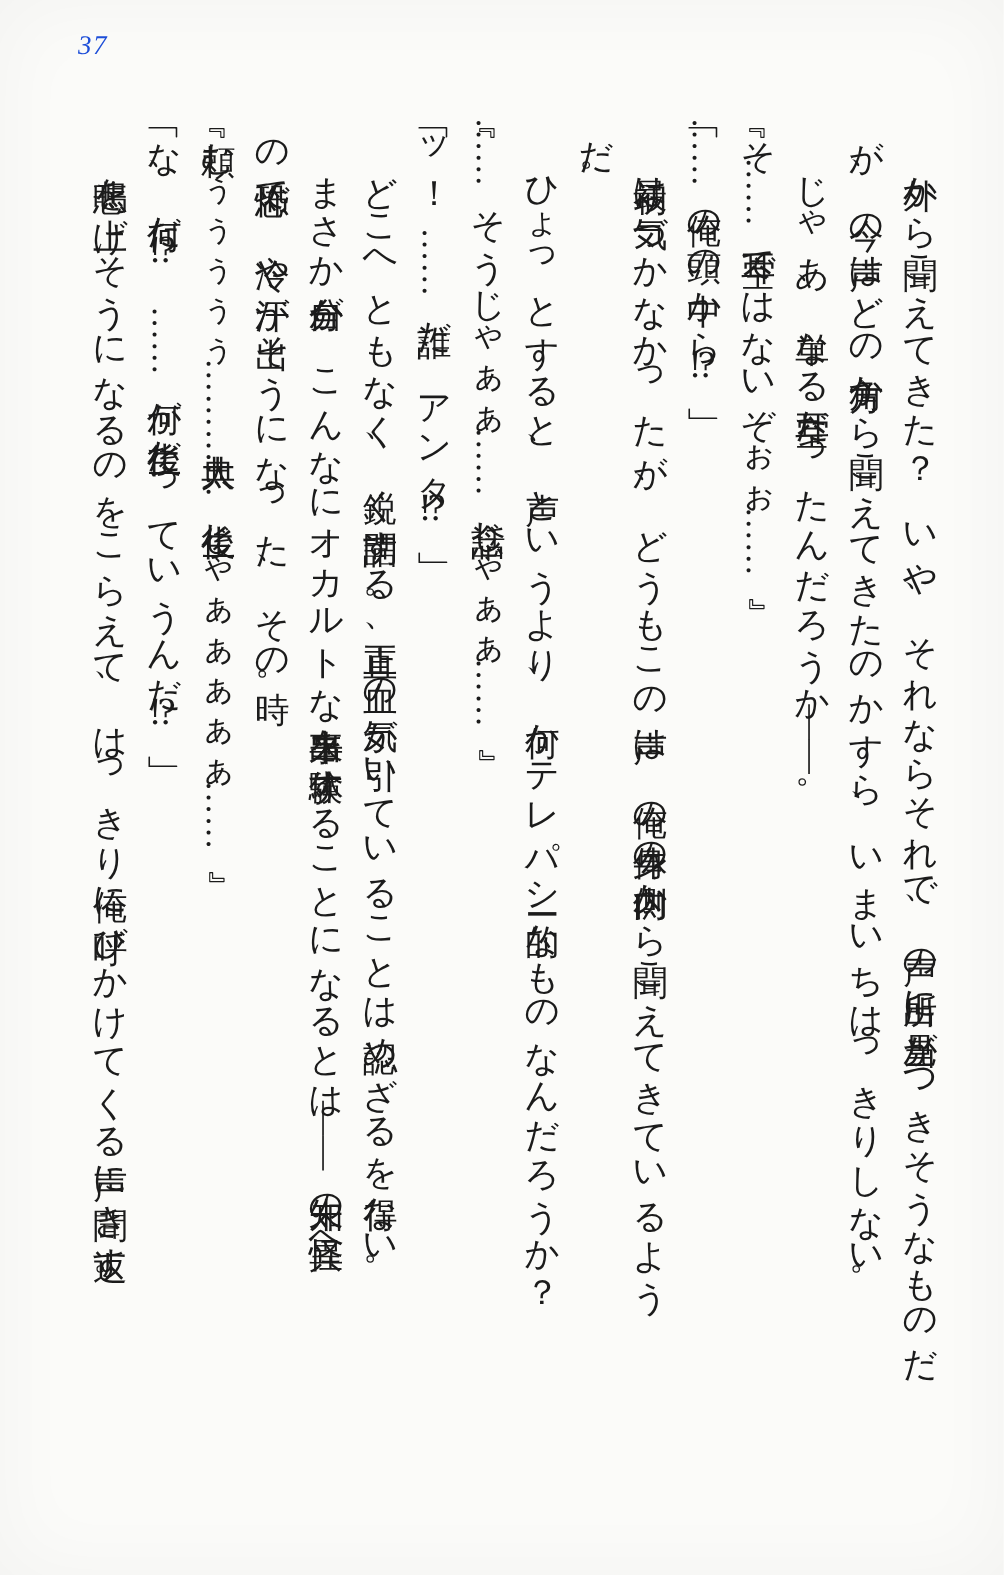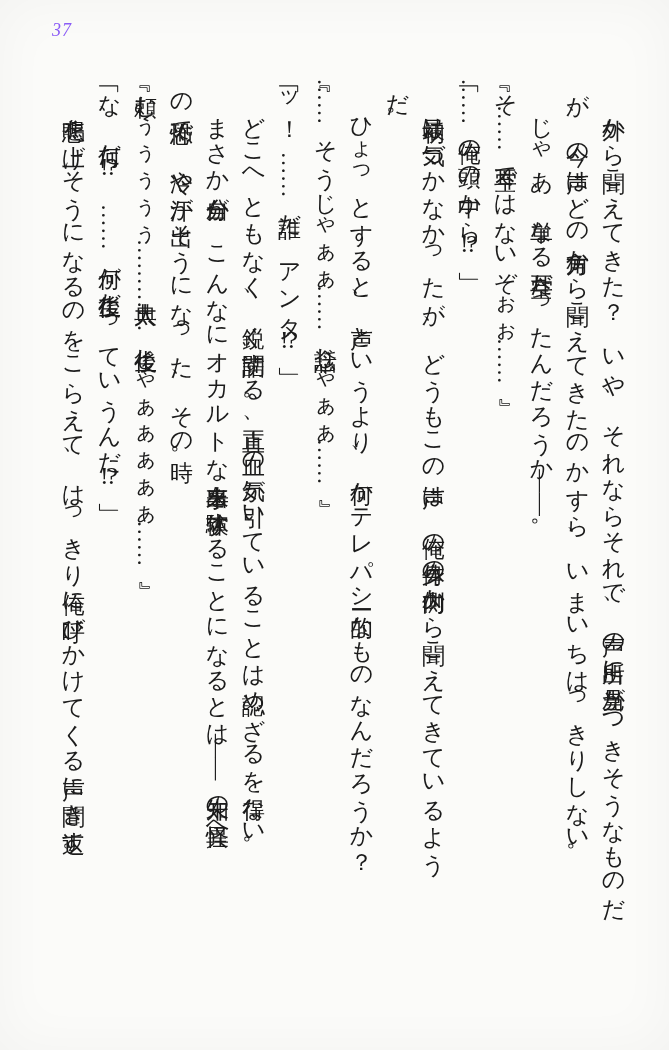--- a/index.html
+++ b/index.html
@@ -22,21 +22,21 @@
     background: #fbfbf9;
     box-shadow: inset 0 0 55px rgba(0,0,0,0.035);
   }
   .page-number {
     position: absolute;
     top: 20px;
     left: 52px;
     font-size: 18px;
     font-style: italic;
     letter-spacing: 1px;
-    color: #8b5cf6;
+    color: #1d4ed8;
   }
   .text-block {
     position: absolute;
     top: 78px;
     right: 38px;
     height: 945px;
     writing-mode: vertical-rl;
     text-orientation: mixed;
     font-size: 23px;
     line-height: 36px;

